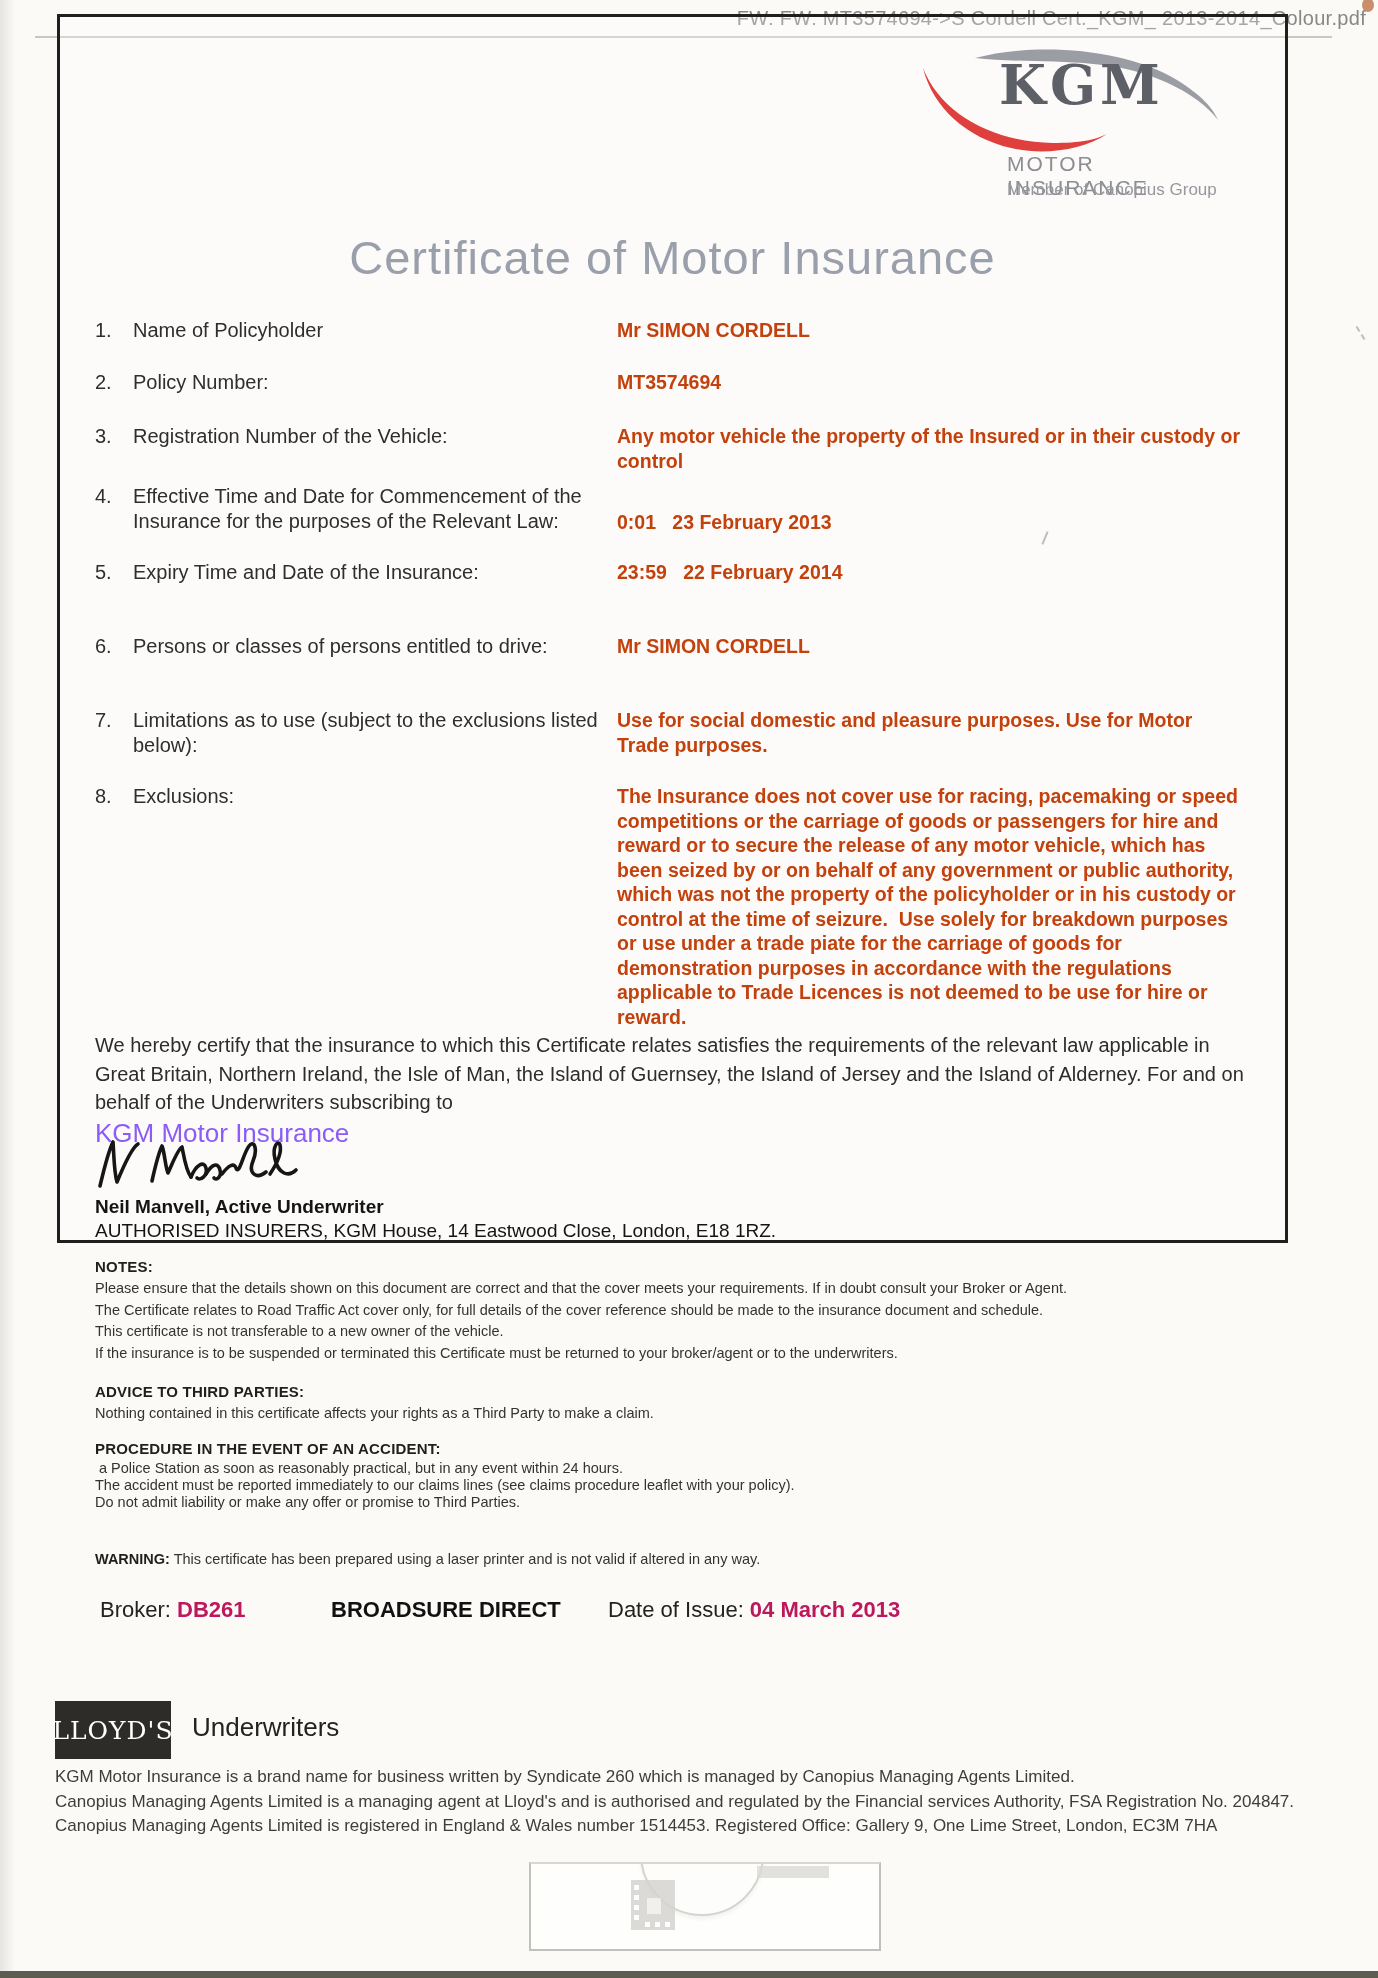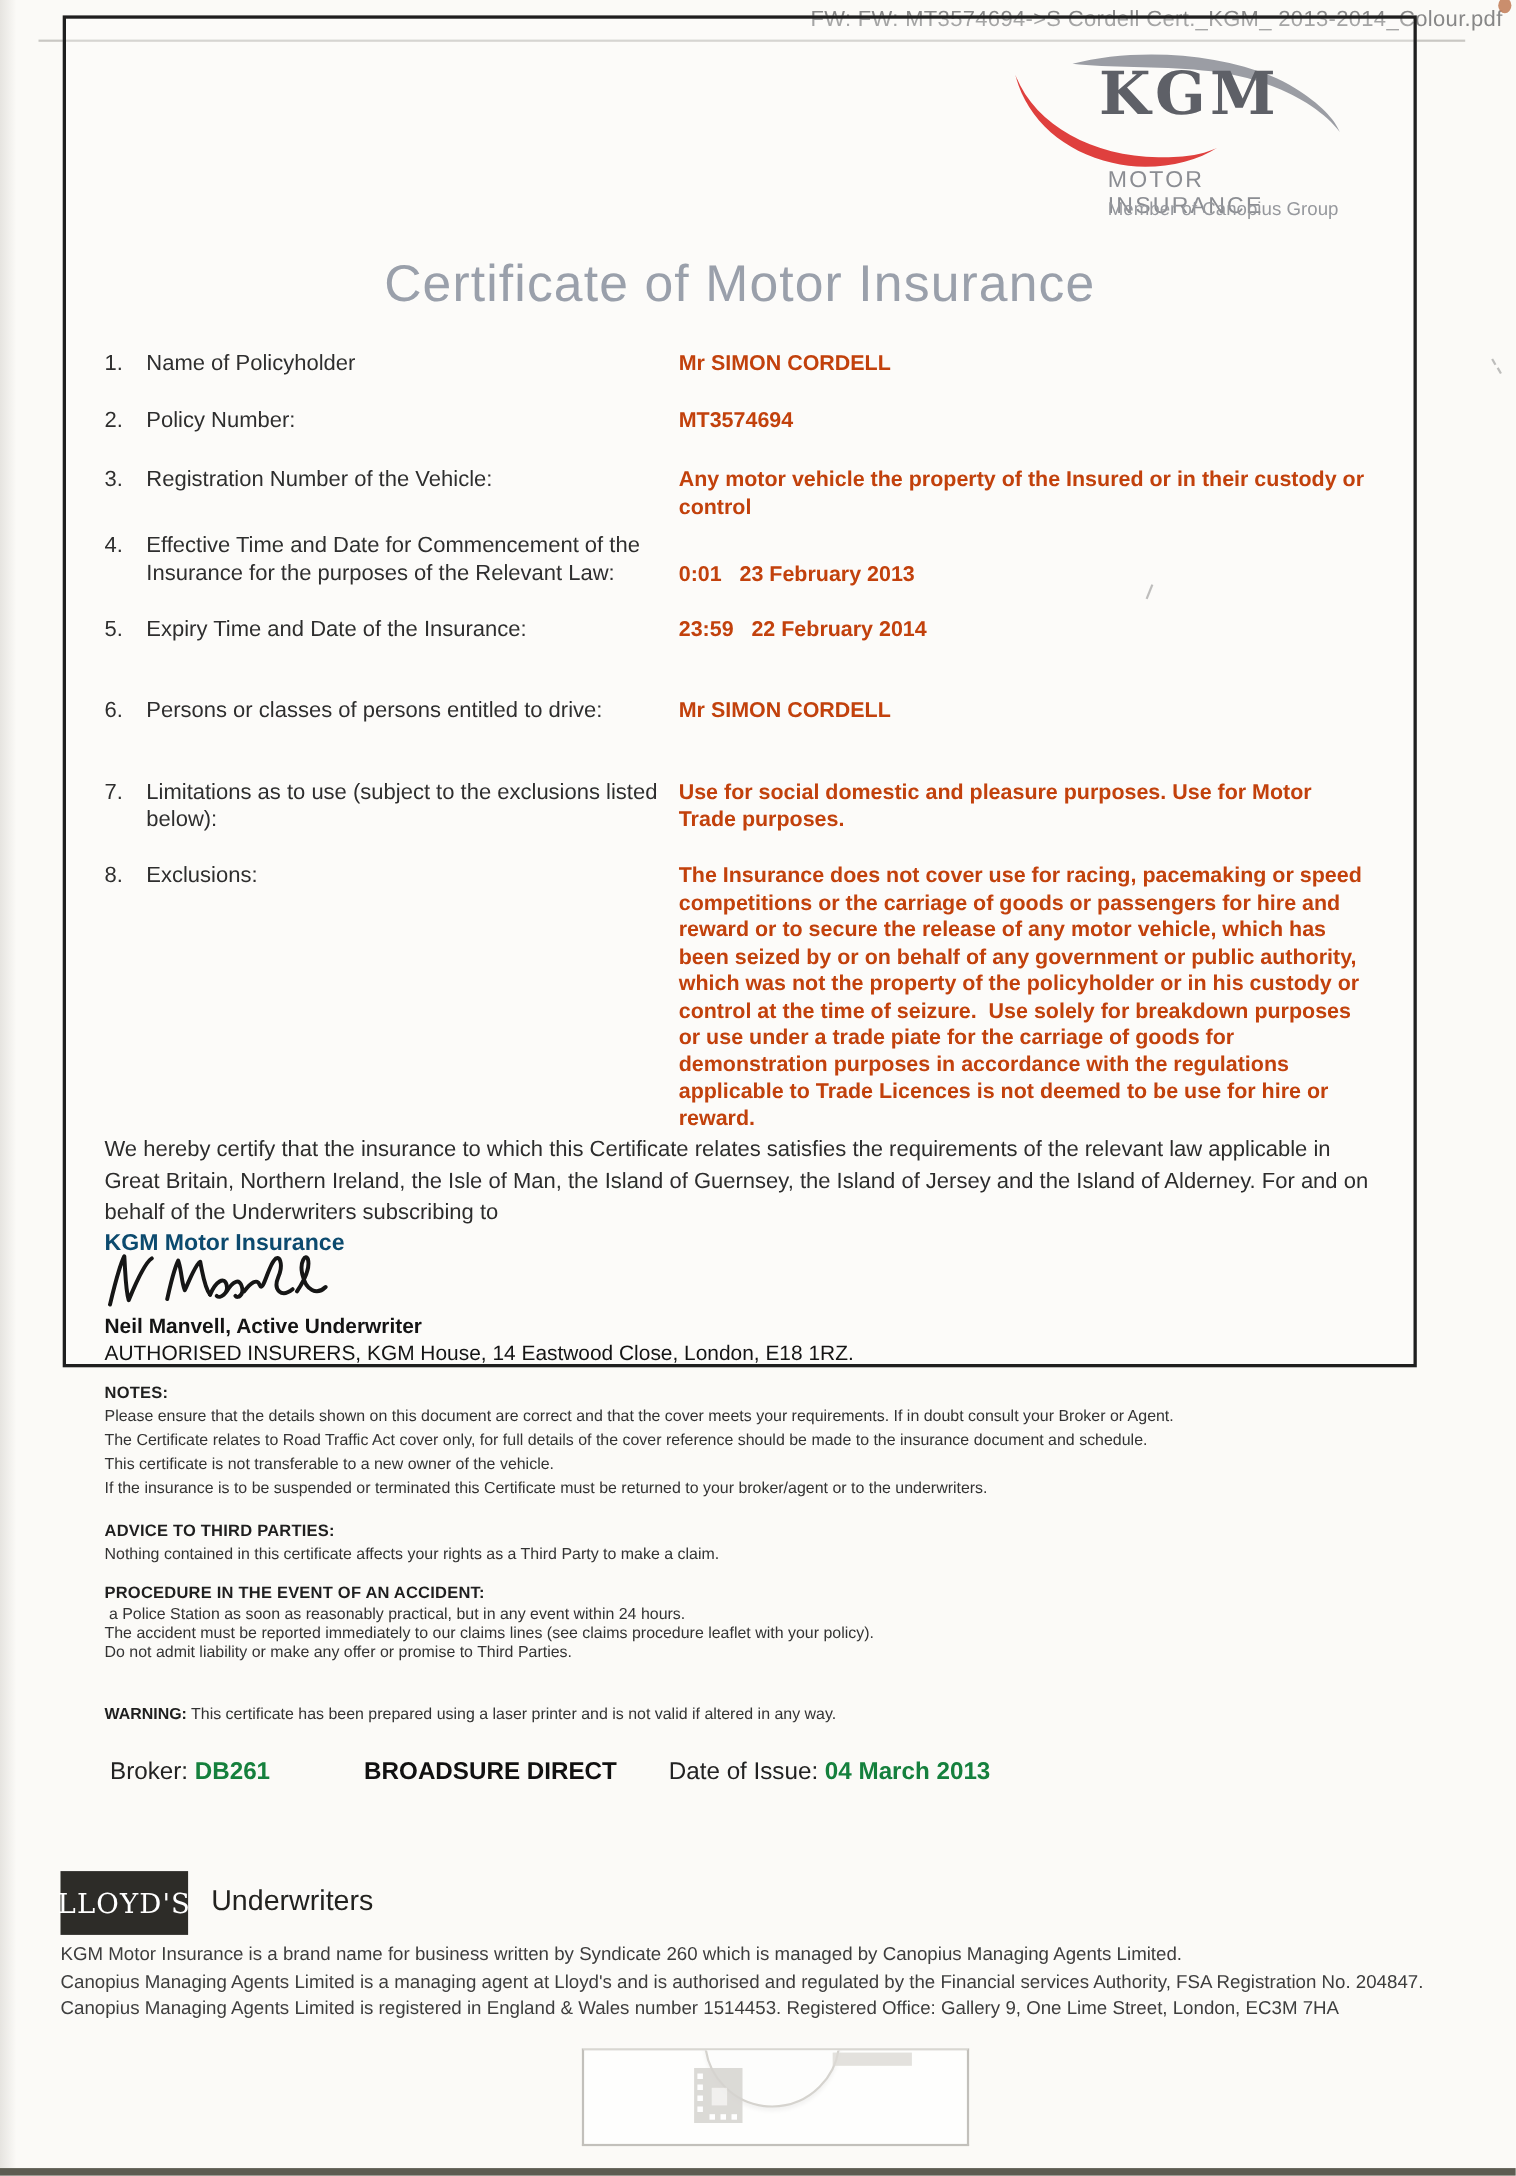--- a/index.html
+++ b/index.html
@@ -41,37 +41,37 @@
     display:grid; grid-template-columns:38px 484px 628px;
     font-size:20px; line-height:25px; }
   .item .num, .item .label { color:#2e2e2e; }
   .item .val { font-weight:bold; color:#c2410c; font-size:19.5px;
     line-height:24.5px; white-space:pre-wrap; }
   .item.align-end .val { align-self:end; }
 
   .certify { left:95px; top:1031px; width:1158px; font-size:20px;
     line-height:28.5px; color:#2c2c2c; }
 
-  .sig-company { left:95px; top:1118px; font-size:21px; font-weight:bold; color:#0c4a6e; }
+  .sig-company { left:95px; top:1118px; font-size:26px; font-weight:normal; color:#8b5cf6; }
   .signature  { left:92px; top:1134px; }
   .sig-name   { left:95px; top:1196px; font-size:19px; font-weight:bold; color:#141414; }
   .sig-address{ left:95px; top:1220px; font-size:19px; font-weight:normal; color:#141414; }
 
   .small-sec { width:1190px; font-size:14.5px; color:#333; }
   .small-sec h4 { margin:0 0 3px 0; font-size:15px; color:#1f1f1f; letter-spacing:.2px; }
   .small-sec p  { margin:0 0 1px 0; line-height:20.5px; white-space:pre-wrap; }
   .notes    { left:95px; top:1258px; }
   .advice   { left:95px; top:1383px; }
   .procedure{ left:95px; top:1440px; }
   .procedure p { line-height:17.2px; margin:0; }
   .warning  { left:95px; top:1551px; font-size:14.5px; color:#333; }
   .warning b { color:#1f1f1f; }
 
   .broker-row { font-size:22px; color:#222; }
-  .broker-row b { color:#15803d; }
+  .broker-row b { color:#be185d; }
   .bk-left  { left:100px; top:1597px; }
   .bk-mid   { left:331px; top:1597px; font-weight:bold; color:#111; }
   .bk-right { left:608px; top:1597px; }
 
   .lloyds-box { left:55px; top:1701px; width:116px; height:58px; background:#2d2c28;
     color:#fff; font-family:"DejaVu Serif", serif; font-size:25px; letter-spacing:1px;
     display:flex; align-items:center; justify-content:center; }
   .lloyds-text { left:192px; top:1712px; font-size:26px; color:#22221f; }
 
   .footer { left:55px; top:1765px; width:1250px; font-size:17px;

